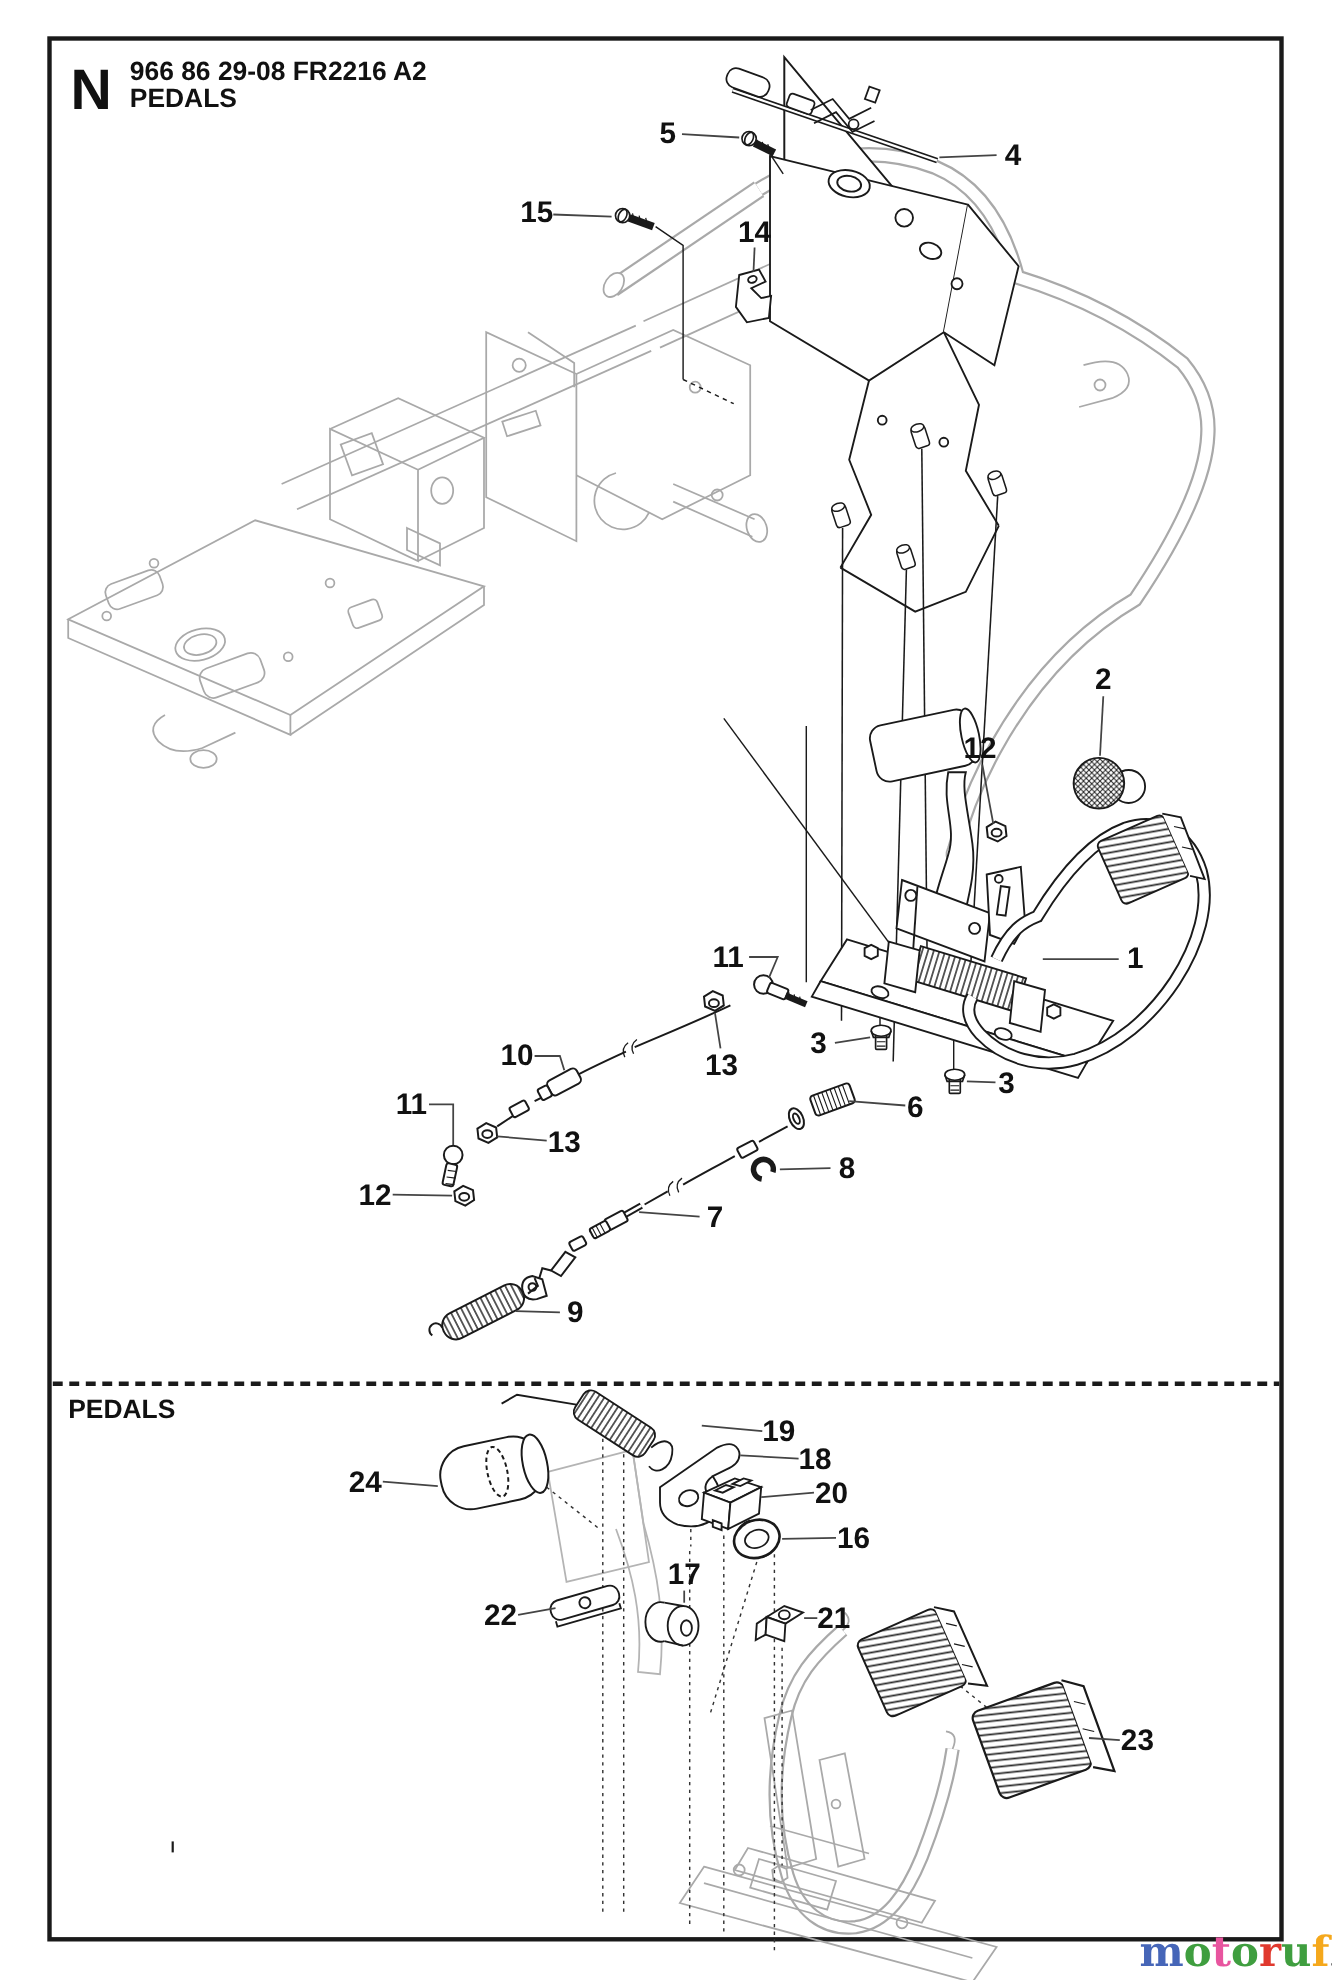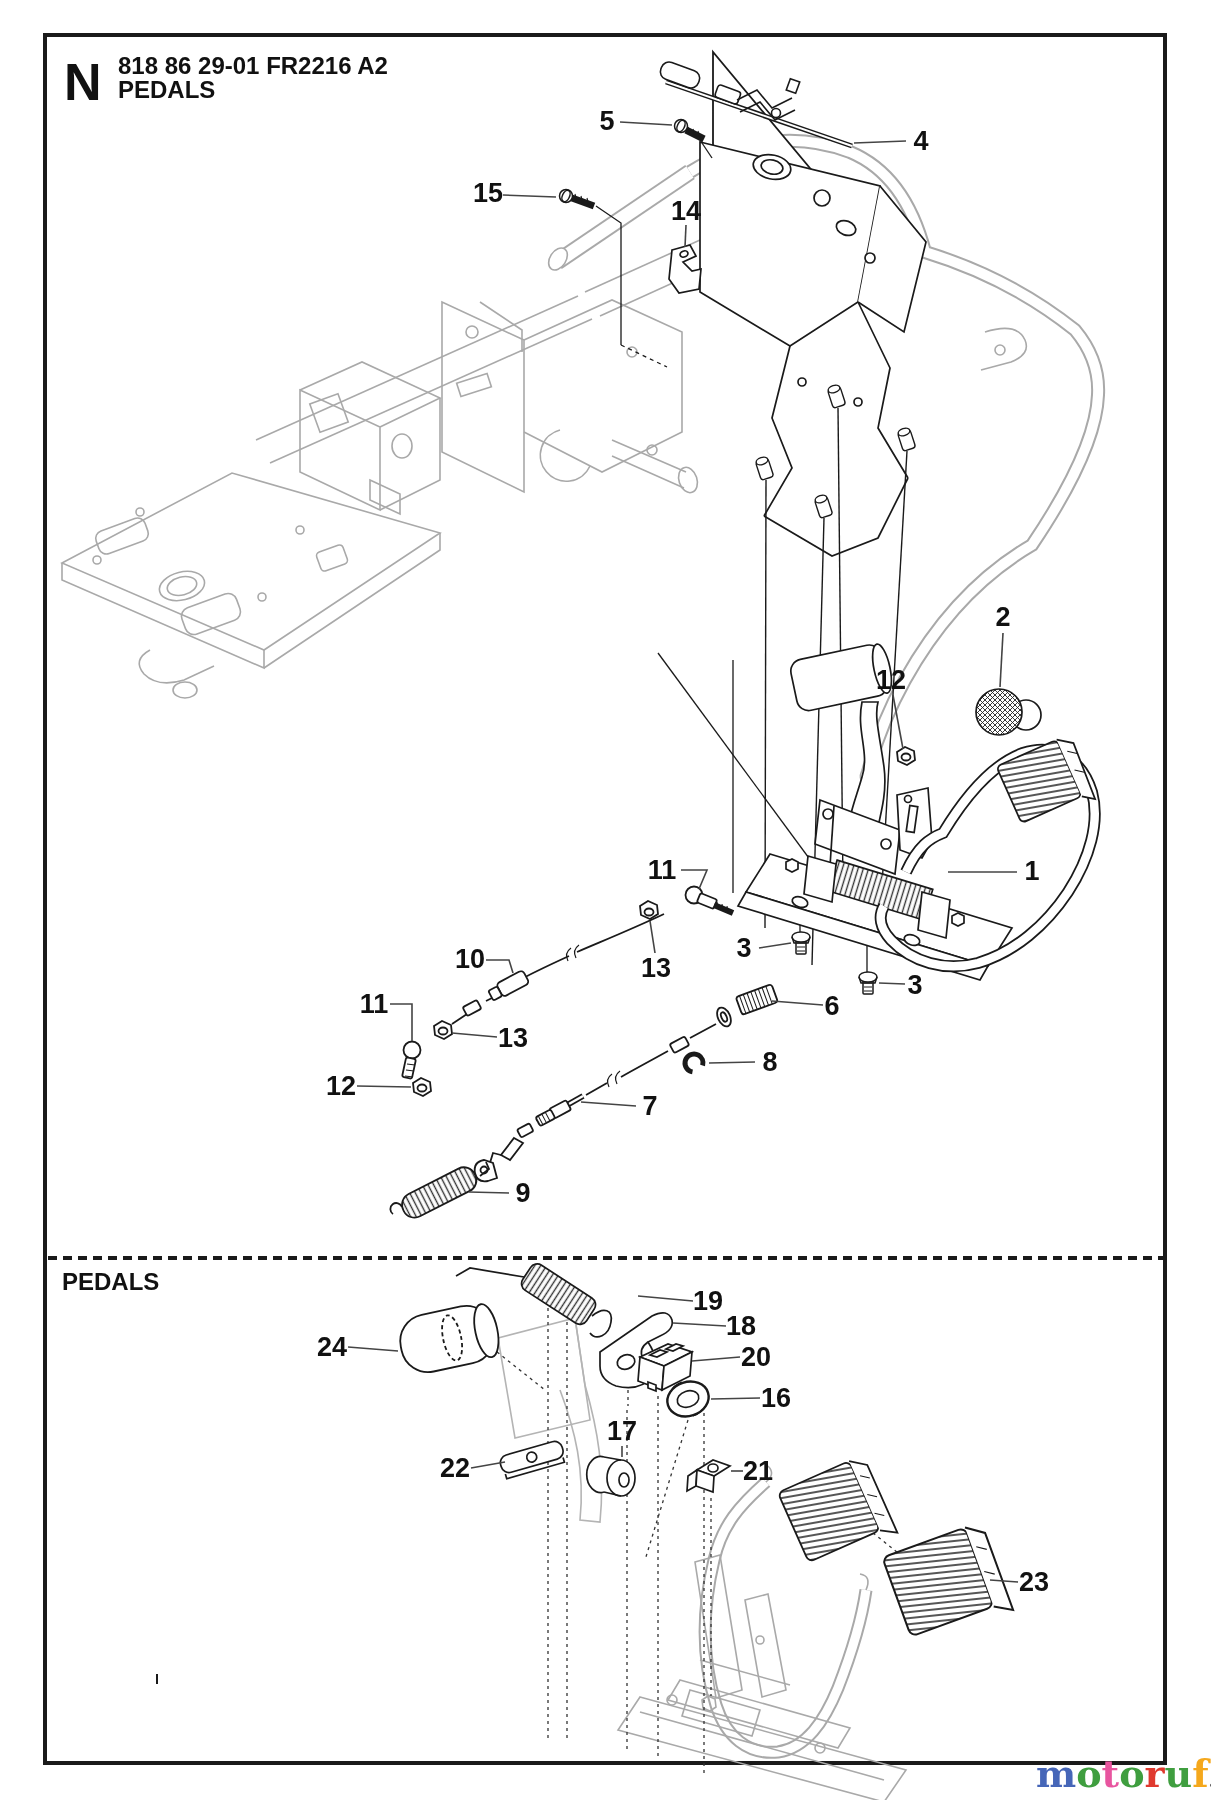--- a/index.html
+++ b/index.html
@@ -472,21 +472,21 @@
         <polyline points="471,1468 505,1462" fill="none" stroke="#444444" stroke-width="1.6"></polyline>
         <text x="455" y="1477" text-anchor="middle" class="callout-label">22</text>
         <polyline points="743,1471 731,1471" fill="none" stroke="#444444" stroke-width="1.6"></polyline>
         <text x="758" y="1480" text-anchor="middle" class="callout-label">21</text>
         <polyline points="1018,1582 990,1580" fill="none" stroke="#444444" stroke-width="1.6"></polyline>
         <text x="1034" y="1591" text-anchor="middle" class="callout-label">23</text>
       </g>
 </svg>
 
 <div class="hdr" id="section-letter">N</div>
-<div class="hdr" id="part-number">818 86 29-01 FR2216 A2</div>
+<div class="hdr" id="part-number">966 86 29-08 FR2216 A2</div>
 <div class="hdr" id="doc-title">PEDALS</div>
 
 <div class="hdr" id="bottom-label">PEDALS</div>
 
 <div id="watermark">
   <span id="wm-letters"><span style="color: rgb(70, 102, 184);">m</span><span style="color: rgb(63, 158, 63);">o</span><span style="color: rgb(232, 85, 159);">t</span><span style="color: rgb(63, 158, 63);">o</span><span style="color: rgb(224, 57, 46);">r</span><span style="color: rgb(63, 158, 63);">u</span><span style="color: rgb(245, 168, 28);">f</span></span><span class="suffix" id="wm-suffix" style="color: rgb(85, 85, 85);">.de</span>
 </div>
 
 </div>
 

